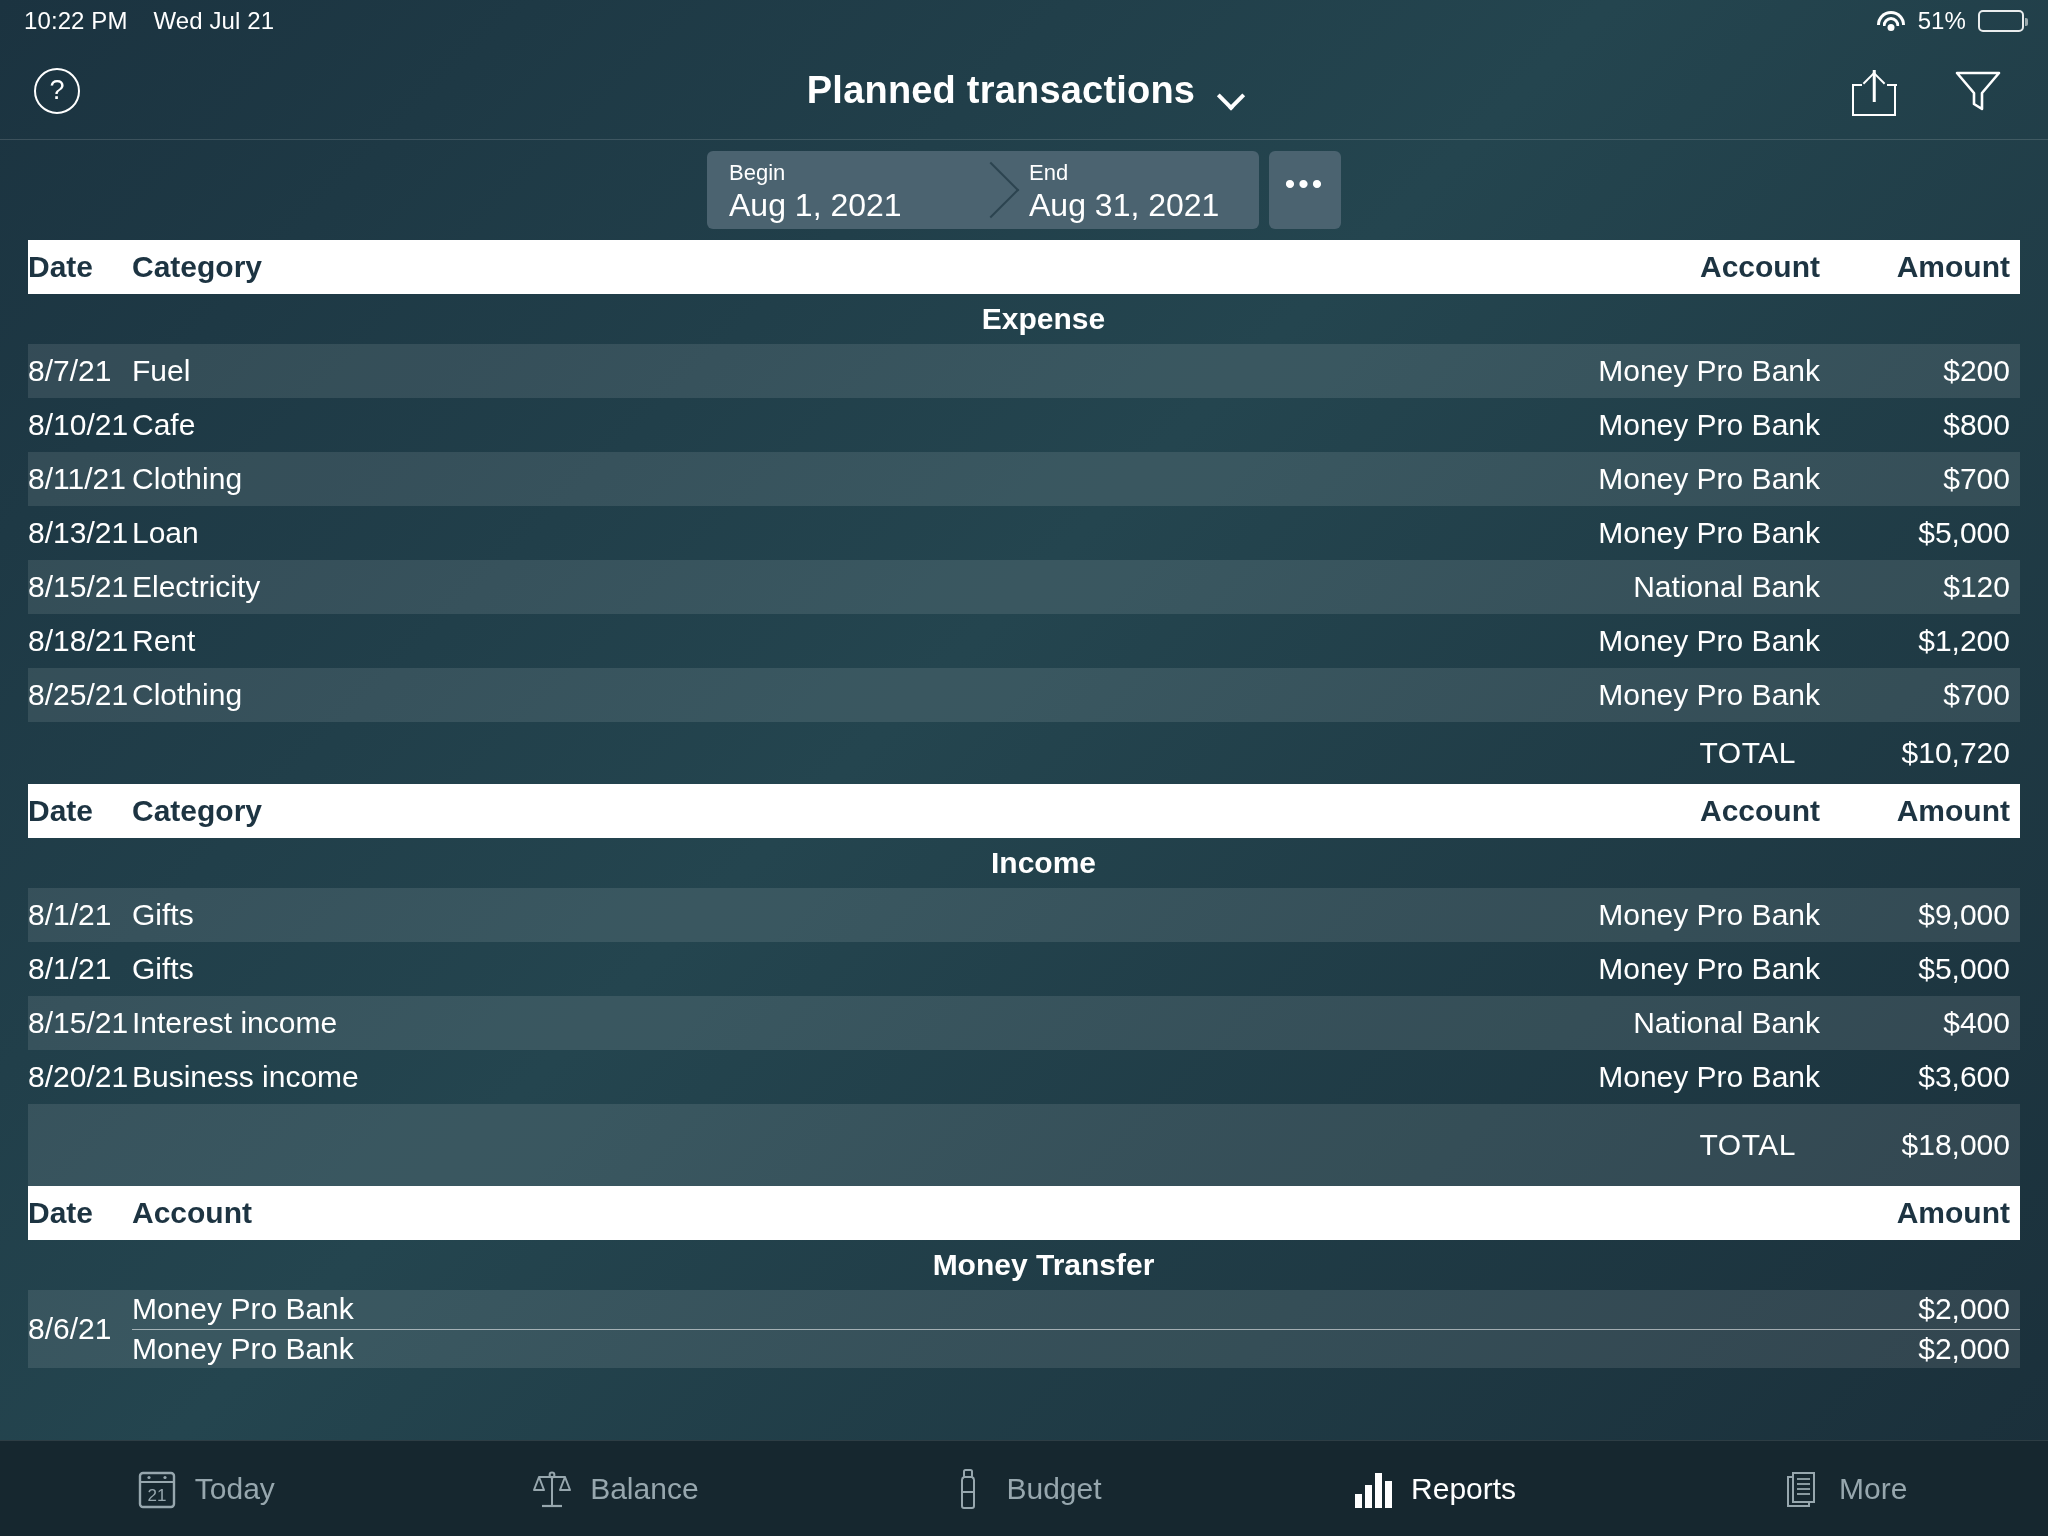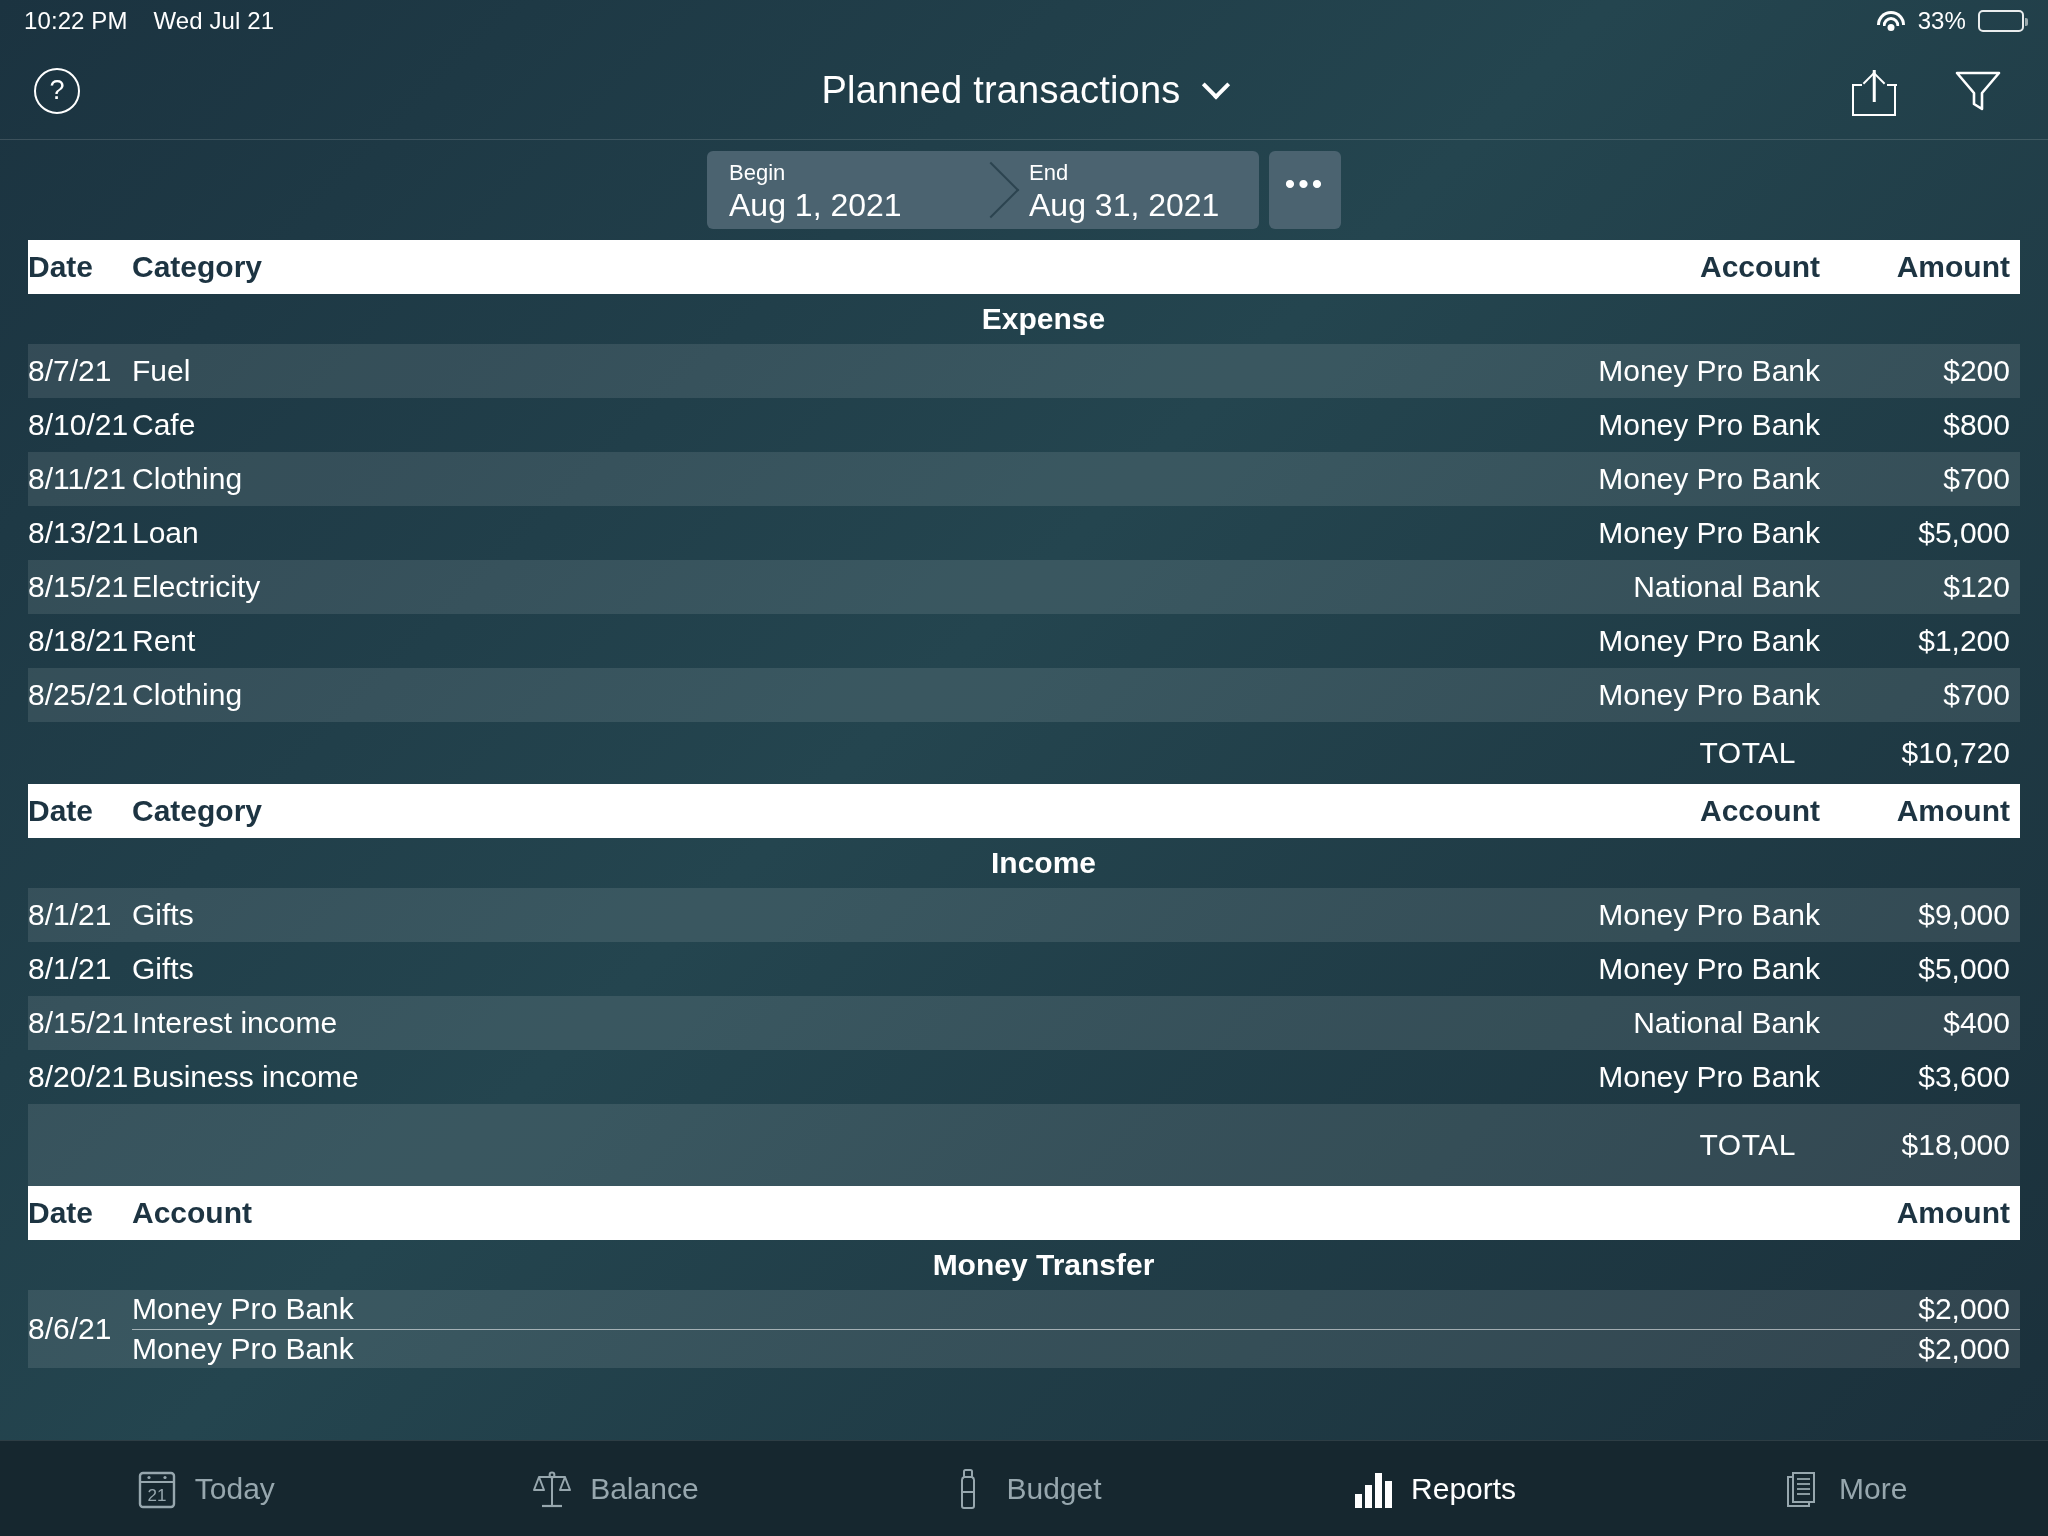--- a/index.html
+++ b/index.html
@@ -67,21 +67,21 @@
     width: 46px; height: 46px; border-radius: 50%;
     border: 2.5px solid #ffffff;
     display: flex; align-items: center; justify-content: center;
     font-size: 27px; color: #fff; cursor: pointer; font-weight: 400;
   }
   .nav-title {
     position: absolute; left: 0; right: 0; text-align: center;
     font-size: 38px; font-weight: 400; letter-spacing: 0.2px;
     pointer-events: none;
   }
-  .nav-title-inner { display: inline-flex; align-items: center; gap: 26px; pointer-events: auto; cursor: pointer; }
+  .nav-title-inner { display: inline-flex; align-items: flex-end; gap: 26px; pointer-events: auto; cursor: pointer; font-weight: bold; }
   .chev-down {
     display: inline-block; width: 20px; height: 20px;
     border-right: 4px solid #fff; border-bottom: 4px solid #fff;
     transform: rotate(45deg) translate(-4px,-4px);
   }
   .share-icon { width: 44px; height: 50px; position: relative; cursor: pointer; }
   .share-icon .box {
     position: absolute; bottom: 0; left: 0; width: 44px; height: 32px;
     border: 2.5px solid #fff; border-top: none;
   }
@@ -215,21 +215,21 @@
     <div class="left">
       <span>10:22 PM</span>
       <span>Wed Jul 21</span>
     </div>
     <div class="right">
       <span class="wifi-icon">
           <i class="a"></i>
           <i class="b"></i>
           <i class="c"></i>
         </span>
-      <span>33%</span>
+      <span>51%</span>
       <span class="battery"><span class="fill"></span></span>
     </div>
   </div>
 
   <div class="navbar">
     <div class="nav-left">
       <div class="help-icon">
         <span>?</span>
       </div>
     </div>

